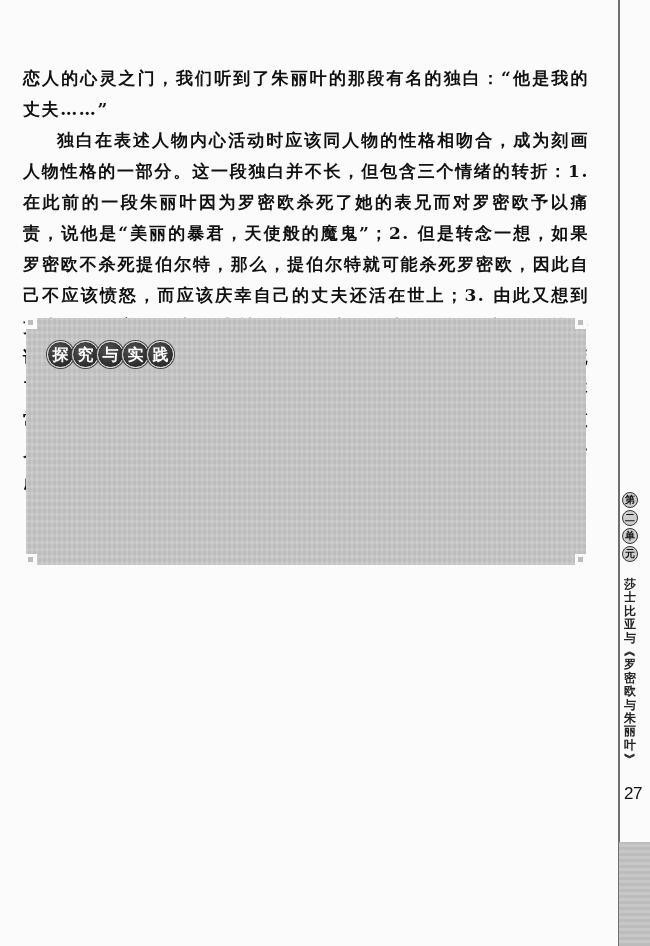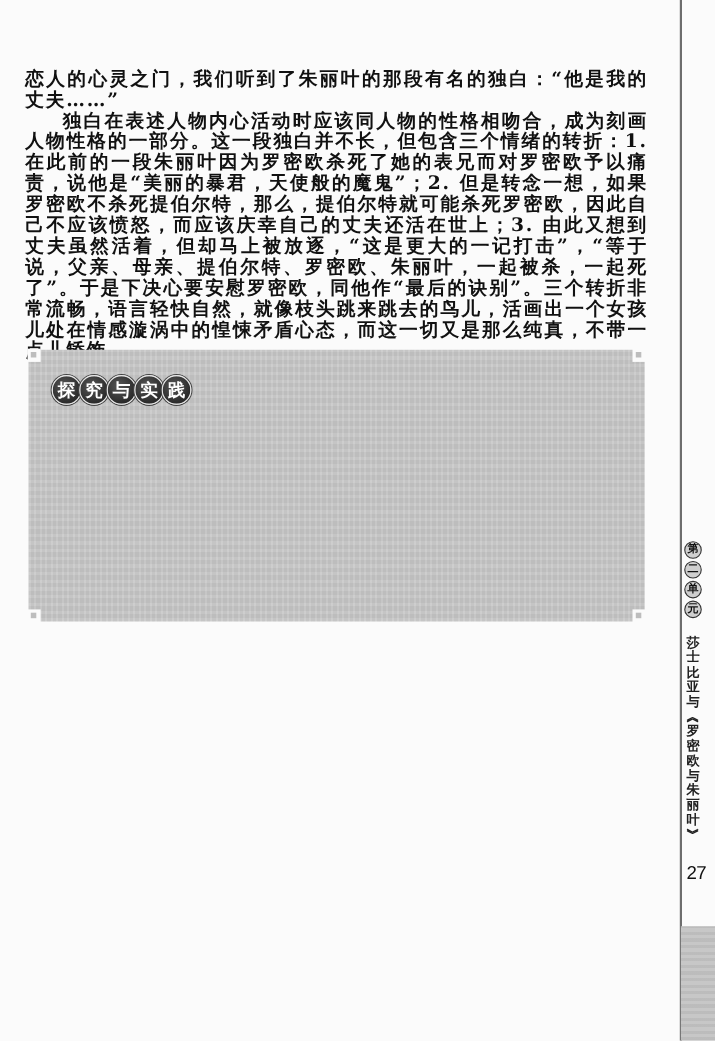--- a/index.html
+++ b/index.html
@@ -14,21 +14,21 @@
     background: #fbfbfb;
     font-family: "DejaVu Serif", "Liberation Serif", serif;
     color: #111;
   }
   .page-body {
     position: absolute;
     left: 23px;
     top: 63px;
     width: 566px;
     font-size: 17px;
-    line-height: 19px;
+    line-height: 31px;
     letter-spacing: 1.6px;
     font-weight: bold;
   }
   .page-body p {
     margin: 0;
     text-align: justify;
   }
   .page-body p.indent {
     text-indent: 2em;
   }

